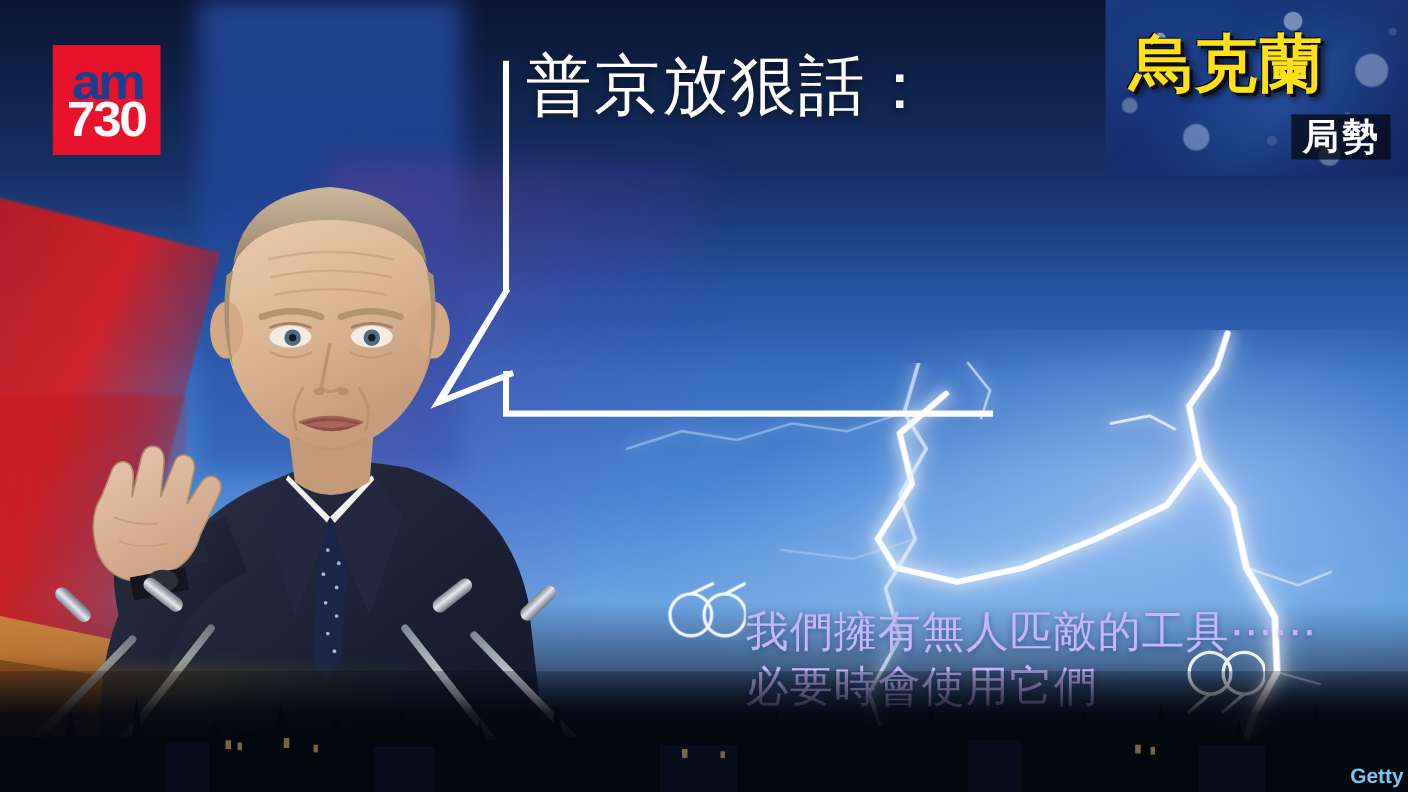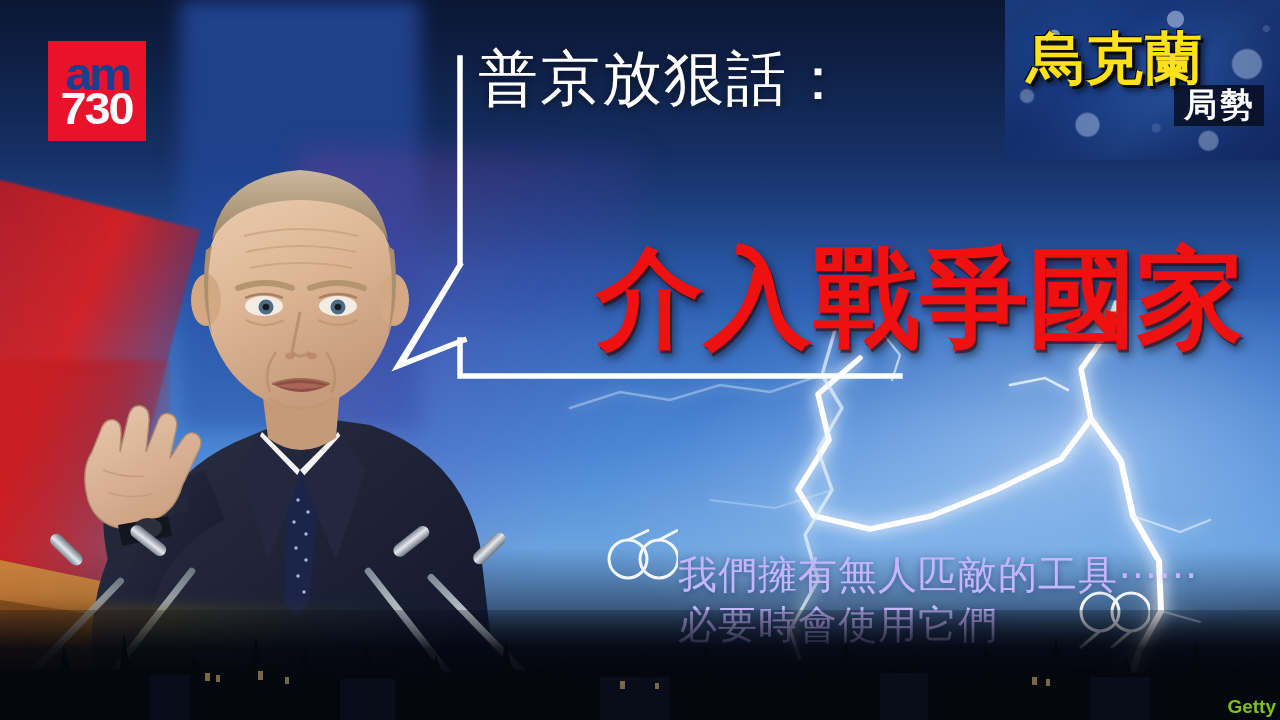--- a/index.html
+++ b/index.html
@@ -111,21 +111,21 @@
       radial-gradient(circle at 95% 18%, rgba(255,255,255,.14) 0 3px, transparent 4px);
   }
   .badge-main{
     position:absolute; left:22px; top:30px; width:236px;
     font-size:57px; font-weight:700; color:#ffe11a; line-height:1;
     letter-spacing:2px;
     text-shadow: 3px 3px 0 #0a0a0a, 5px 5px 7px rgba(0,0,0,.75), -1px -1px 0 #000;
     font-family:"DejaVu Sans","Liberation Sans",sans-serif;
   }
   .badge-sub{
-    position:absolute; right:16px; top:85px;
+    position:absolute; right:16px; top:104px;
     font-size:33px; font-weight:900; color:#fff; line-height:1;
     letter-spacing:3px; background:rgba(6,10,24,.78); padding:3px 8px 5px 10px;
     font-family:"DejaVu Sans","Liberation Sans",sans-serif;
   }
 
   
   .bracket{ position:absolute; left:380px; top:40px; width:540px; height:360px; }
 
   
   .kicker{
@@ -153,21 +153,21 @@
     font-size:39px; font-weight:400; color:#c4b5fd; line-height:1.30;
     letter-spacing:1px; white-space:nowrap;
     font-family:"DejaVu Sans","Liberation Sans",sans-serif;
     text-shadow:0 2px 6px rgba(0,40,90,.45);
   }
   .quote-text div{ height:50px; }
 
   
   .watermark{
     position:absolute; right:4px; bottom:2px;
-    font-size:19px; font-weight:900; color:#84cc16; letter-spacing:0px;
+    font-size:19px; font-weight:900; color:#7dd3fc; letter-spacing:0px;
     font-family:"Liberation Sans",sans-serif; opacity:.95;
   }
 </style>
 </head>
 <body>
 
 <div class="stage">
 
   <div class="bg-base"></div>
   <div class="sky-glow"></div>
@@ -356,21 +356,20 @@
     <div class="n730">730</div>
   </div>
 
   <div class="badge">
     <div class="badge-bg"></div>
     <div class="badge-main">烏克蘭</div>
     <div class="badge-sub">局勢</div>
   </div>
 
   <div class="kicker">普京放狠話：</div>
-  <div class="hl hl2">介入戰爭國家</div>
 
   <svg class="quote-mark qm-open" width="72" height="60" viewBox="0 0 72 60">
     <g fill="none" stroke="#ffffff" stroke-width="3">
       <circle cx="22" cy="31" r="19"></circle>
       <circle cx="53" cy="31" r="19"></circle>
       <path d="M22 12 L43 2"></path>
       <path d="M53 12 L72 2"></path>
     </g>
   </svg>
   <svg class="quote-mark qm-close" width="72" height="62" viewBox="0 0 72 62">

